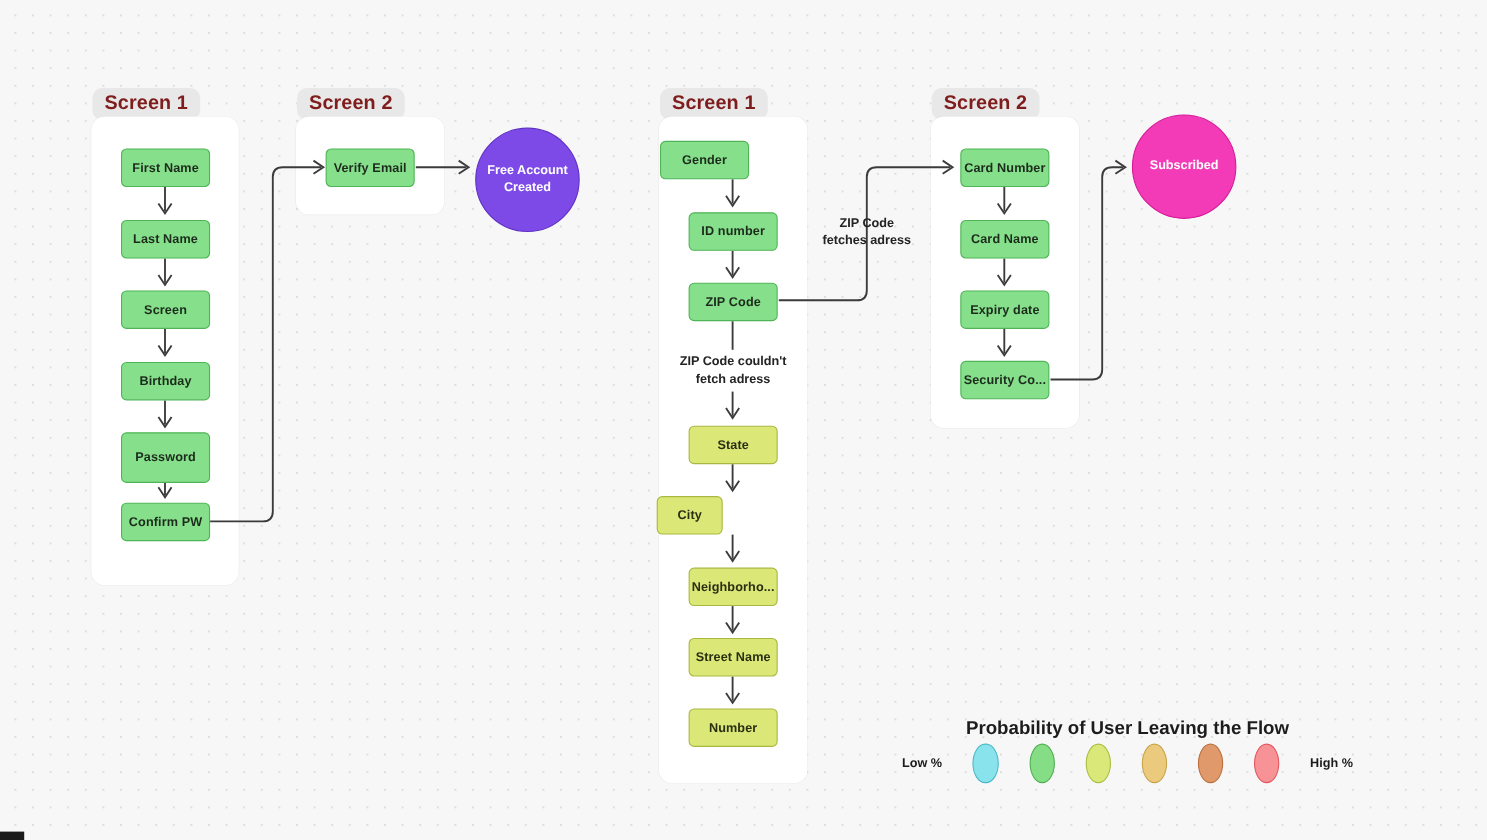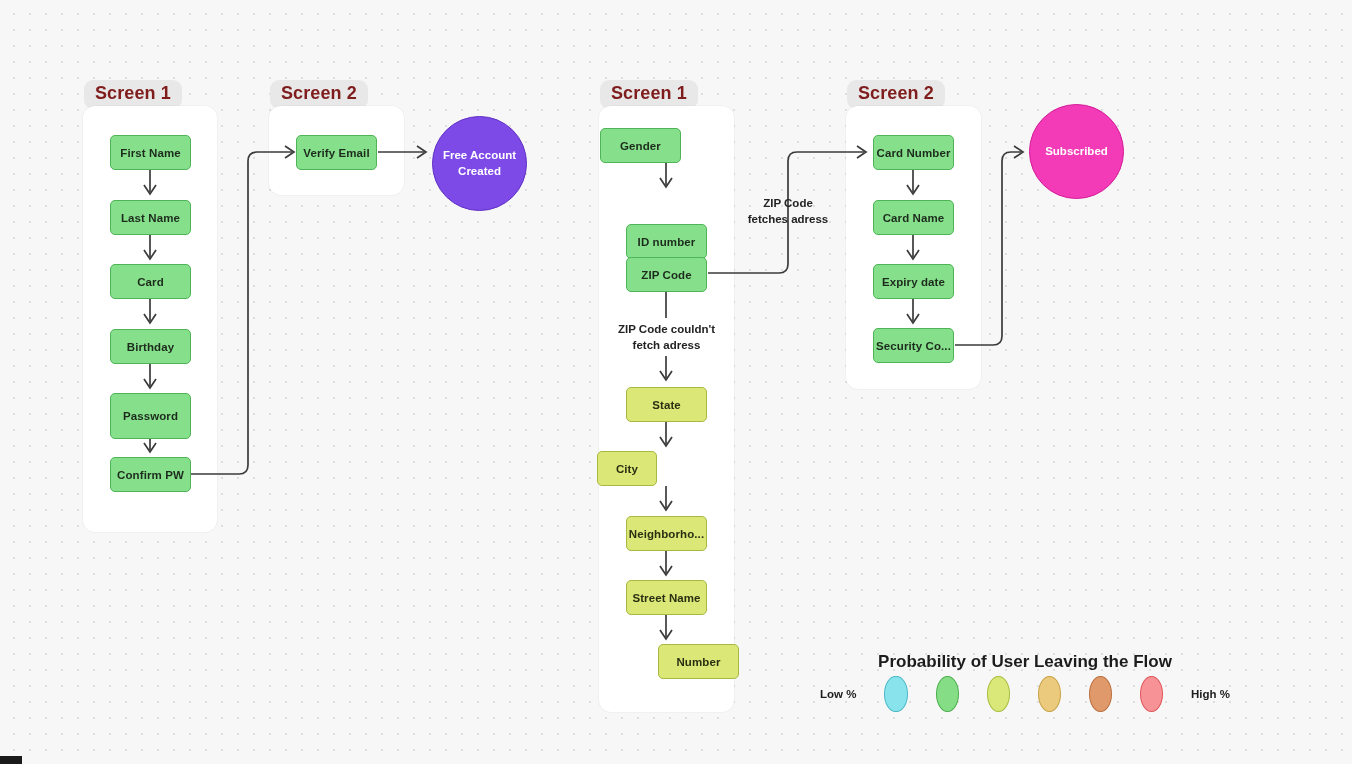--- a/index.html
+++ b/index.html
@@ -270,39 +270,39 @@
     </g>
 
     <g>
       <path d="M 955 345 L 993 345 Q 1002 345 1002 336 L 1002 161 Q 1002 152 1011 152 L 1021 152"></path>
       <path class="arrowhead" d="M 1014 146 L 1023 152 L 1014 158"></path>
     </g>
   </svg>
 
   <div class="node green" style="left:110px; top:135px; width:81px; height:35px;">First Name</div>
   <div class="node green" style="left:110px; top:200px; width:81px; height:35px;">Last Name</div>
-  <div class="node green" style="left:110px; top:264px; width:81px; height:35px;">Card</div>
+  <div class="node green" style="left:110px; top:264px; width:81px; height:35px;">Screen</div>
   <div class="node green" style="left:110px; top:329px; width:81px; height:35px;">Birthday</div>
   <div class="node green" style="left:110px; top:393px; width:81px; height:46px;">Password</div>
   <div class="node green" style="left:110px; top:457px; width:81px; height:35px;">Confirm PW</div>
 
   <div class="node green" style="left:296px; top:135px; width:81px; height:35px;">Verify Email</div>
 
   <div class="circle purple" style="left:432px; top:116px; width:95px; height:95px;">Free
 Account
 Created</div>
 
   <div class="node green" style="left:600px; top:128px; width:81px; height:35px;">Gender</div>
-  <div class="node green" style="left:626px; top:193px; width:81px; height:35px;margin-top:31px;">ID number</div>
+  <div class="node green" style="left:626px; top:193px; width:81px; height:35px;">ID number</div>
   <div class="node green" style="left:626px; top:257px; width:81px; height:35px;">ZIP Code</div>
   <div class="node yellow" style="left:626px; top:387px; width:81px; height:35px;">State</div>
   <div class="node yellow" style="left:597px; top:451px; width:60px; height:35px;">City</div>
   <div class="node yellow" style="left:626px; top:516px; width:81px; height:35px;">Neighborho...</div>
   <div class="node yellow" style="left:626px; top:580px; width:81px; height:35px;">Street Name</div>
-  <div class="node yellow" style="left:658px; top:644px; width:81px; height:35px;">Number</div>
+  <div class="node yellow" style="left:626px; top:644px; width:81px; height:35px;">Number</div>
 
   <div class="node green" style="left:873px; top:135px; width:81px; height:35px;">Card Number</div>
   <div class="node green" style="left:873px; top:200px; width:81px; height:35px;">Card Name</div>
   <div class="node green" style="left:873px; top:264px; width:81px; height:35px;">Expiry date</div>
   <div class="node green" style="left:873px; top:328px; width:81px; height:35px;">Security Co...</div>
 
   <div class="circle pink" style="left:1029px; top:104px; width:95px; height:95px;">Subscribed</div>
 
   <div class="edge-label" style="left:728px; top:196px; width:120px;">ZIP Code
 fetches adress</div>

